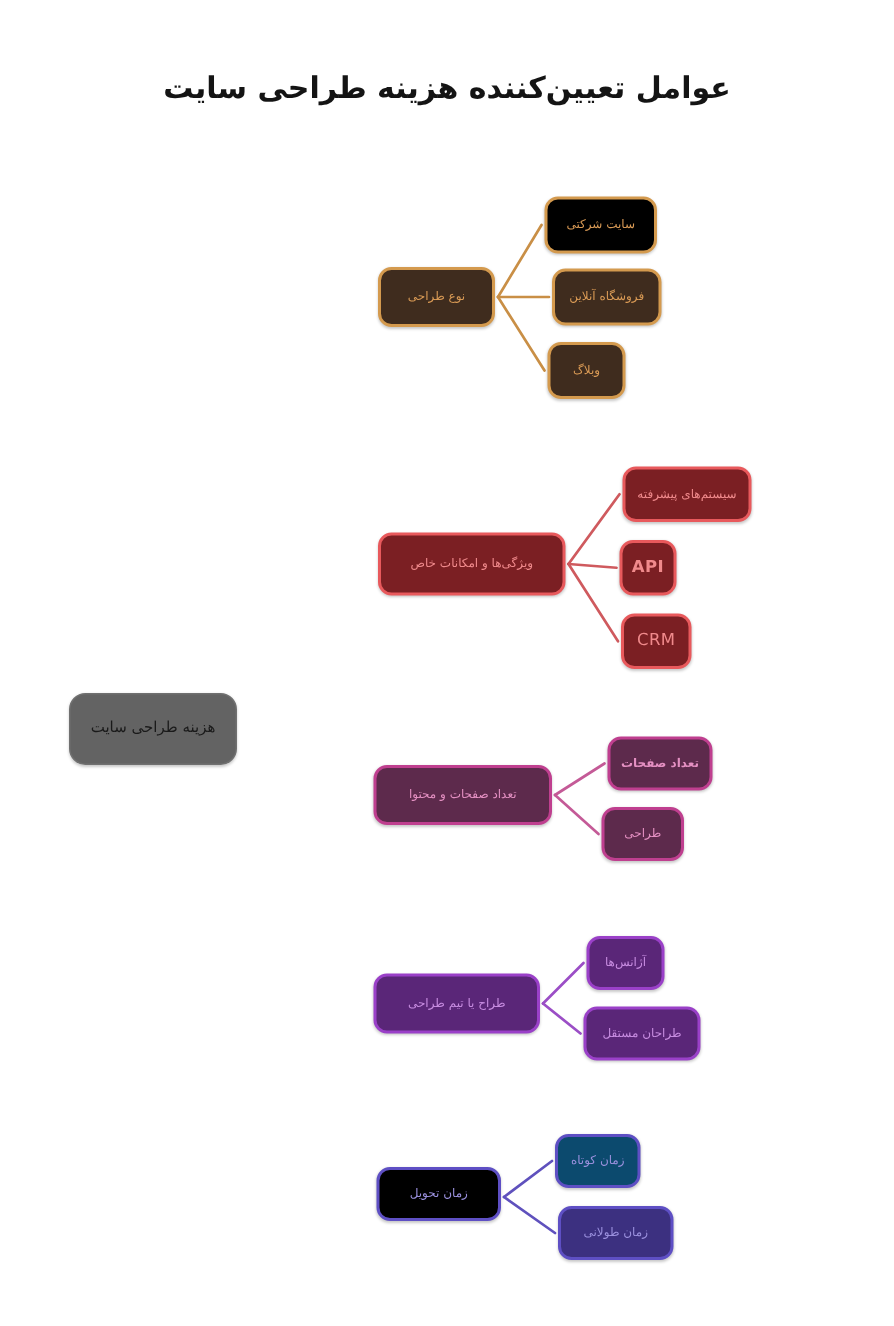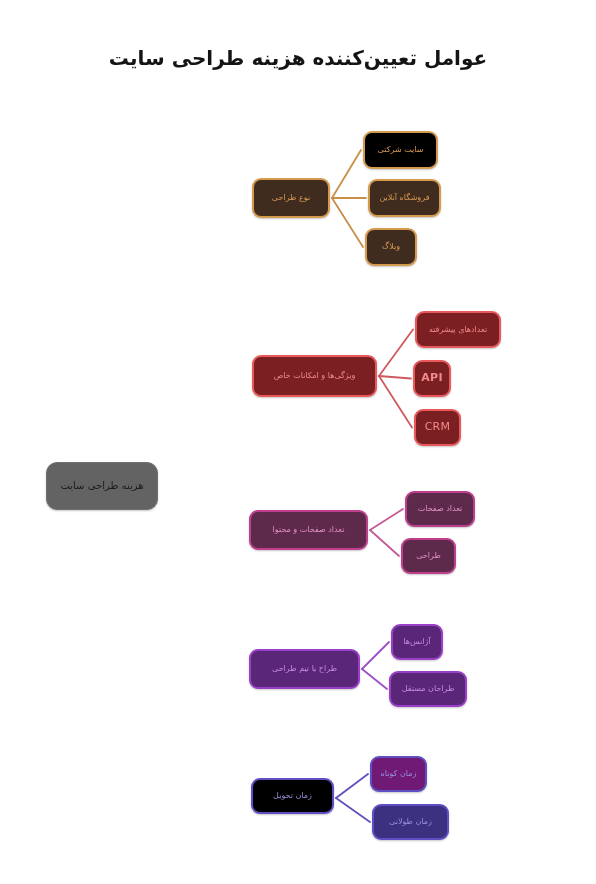--- a/index.html
+++ b/index.html
@@ -112,50 +112,50 @@
       <div class="node child" style="left: 368px; top: 179px; width: 73px; height: 38px; background: rgb(63, 44, 30); border-color: rgb(212, 154, 78); color: rgb(217, 154, 85);">
         <span class="node-label">فروشگاه آنلاین</span>
       </div>
       <div class="node child" style="left: 365px; top: 228px; width: 52px; height: 38px; background: rgb(63, 44, 30); border-color: rgb(212, 154, 78); color: rgb(217, 154, 85);">
         <span class="node-label">وبلاگ</span>
       </div>
       <div class="node parent" style="left: 252px; top: 355px; width: 125px; height: 42px; background: rgb(123, 31, 35); border-color: rgb(232, 89, 92); color: rgb(240, 138, 140);">
         <span class="node-label">ویژگی‌ها و امکانات خاص</span>
       </div>
       <div class="node child" style="left: 415px; top: 311px; width: 86px; height: 37px; background: rgb(123, 31, 35); border-color: rgb(232, 89, 92); color: rgb(240, 138, 140);">
-        <span class="node-label">تعداد‌های پیشرفته</span>
+        <span class="node-label">سیستم‌های پیشرفته</span>
       </div>
       <div class="node child latin" style="left: 413px; top: 360px; width: 38px; height: 37px; background: rgb(123, 31, 35); border-color: rgb(232, 89, 92); color: rgb(240, 138, 140); font-weight: bold;">
         <span class="node-label">API</span>
       </div>
       <div class="node child latin" style="left: 414px; top: 409px; width: 47px; height: 37px; background: rgb(123, 31, 35); border-color: rgb(232, 89, 92); color: rgb(240, 138, 140);">
         <span class="node-label">CRM</span>
       </div>
       <div class="node parent" style="left: 249px; top: 510px; width: 119px; height: 40px; background: rgb(93, 42, 76); border-color: rgb(191, 63, 143); color: rgb(228, 144, 194);">
         <span class="node-label">تعداد صفحات و محتوا</span>
       </div>
-      <div class="node child" style="left: 405px; top: 491px; width: 70px; height: 36px; background: rgb(93, 42, 76); border-color: rgb(191, 63, 143); color: rgb(228, 144, 194);">
+      <div class="node child" style="left: 405px; top: 491px; width: 70px; height: 36px; background: rgb(93, 42, 76); border-color: rgb(191, 63, 143); color: rgb(228, 144, 194); font-weight: bold;">
         <span class="node-label">تعداد صفحات</span>
       </div>
       <div class="node child" style="left: 401px; top: 538px; width: 55px; height: 36px; background: rgb(93, 42, 76); border-color: rgb(191, 63, 143); color: rgb(228, 144, 194);">
         <span class="node-label">طراحی</span>
       </div>
       <div class="node parent" style="left: 249px; top: 649px; width: 111px; height: 40px; background: rgb(90, 38, 120); border-color: rgb(154, 64, 200); color: rgb(199, 140, 224);">
         <span class="node-label">طراح یا تیم طراحی</span>
       </div>
       <div class="node child" style="left: 391px; top: 624px; width: 52px; height: 36px; background: rgb(90, 38, 120); border-color: rgb(154, 64, 200); color: rgb(199, 140, 224); justify-content: center;">
         <span class="node-label">آژانس‌ها</span>
       </div>
       <div class="node child" style="left: 389px; top: 671px; width: 78px; height: 36px; background: rgb(90, 38, 120); border-color: rgb(154, 64, 200); color: rgb(199, 140, 224);">
         <span class="node-label">طراحان مستقل</span>
       </div>
       <div class="node parent" style="left: 251px; top: 778px; width: 83px; height: 36px; background: #000000; border-color: rgb(94, 79, 196); color: rgb(154, 144, 221);">
         <span class="node-label">زمان تحویل</span>
       </div>
-      <div class="node child" style="left: 370px; top: 756px; width: 57px; height: 36px; background: #701a75; border-color: rgb(94, 79, 196); color: rgb(154, 144, 221);">
+      <div class="node child" style="left: 370px; top: 756px; width: 57px; height: 36px; background: #0c4a6e; border-color: rgb(94, 79, 196); color: rgb(154, 144, 221);">
         <span class="node-label">زمان کوتاه</span>
       </div>
       <div class="node child" style="left: 372px; top: 804px; width: 77px; height: 36px; background: rgb(60, 48, 128); border-color: rgb(94, 79, 196); color: rgb(154, 144, 221);">
         <span class="node-label">زمان طولانی</span>
       </div>
     </div>
 
 </div>
 
 </body></html>

